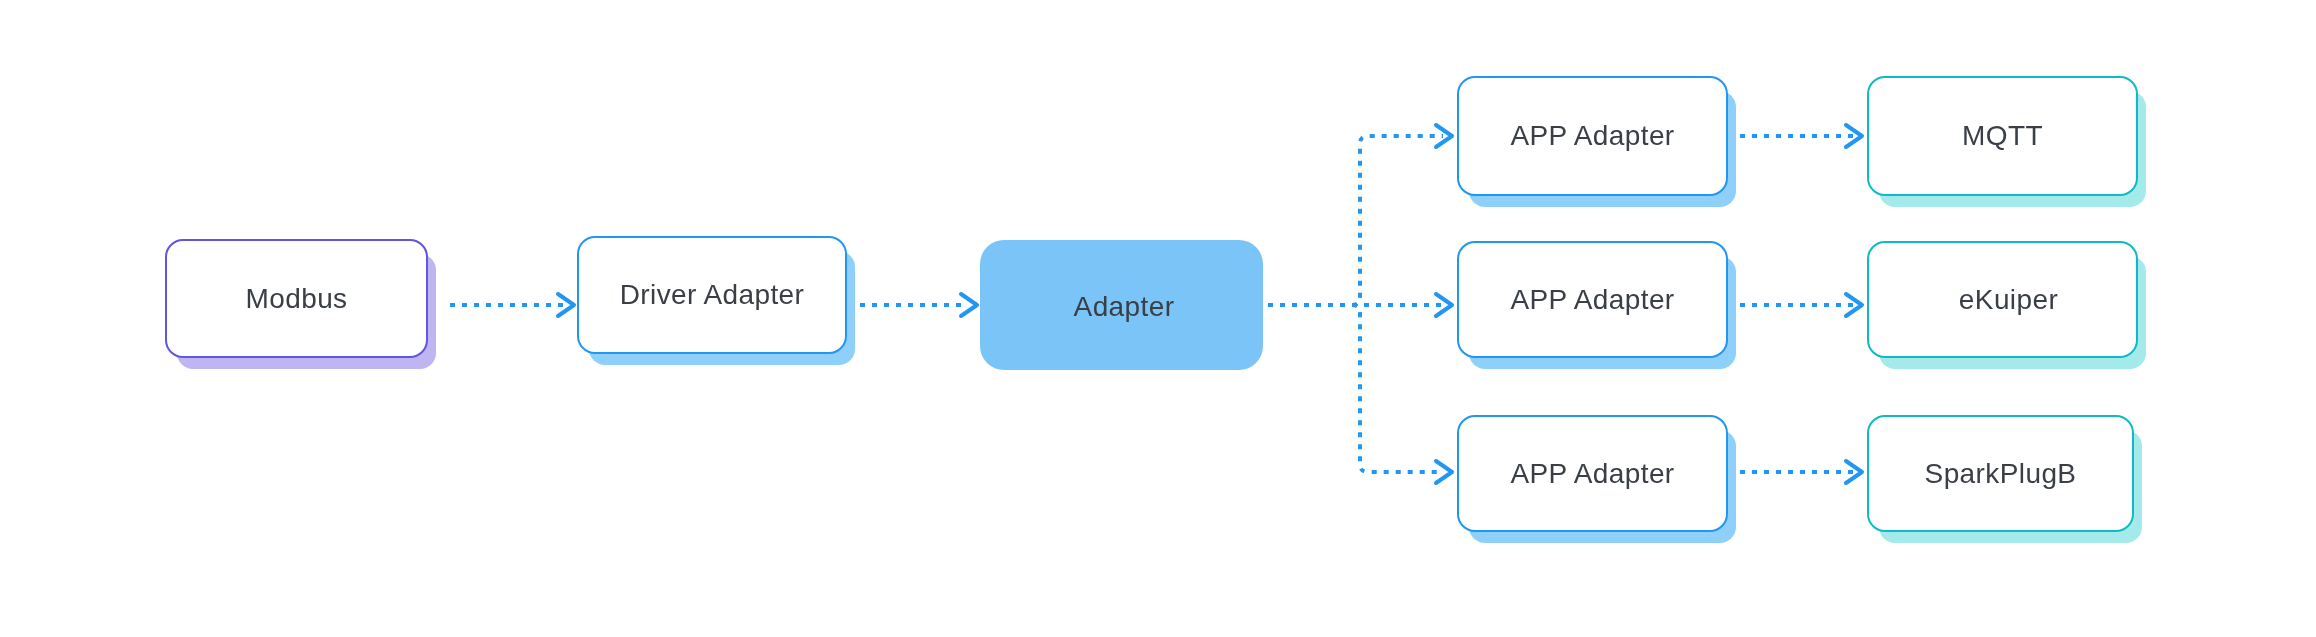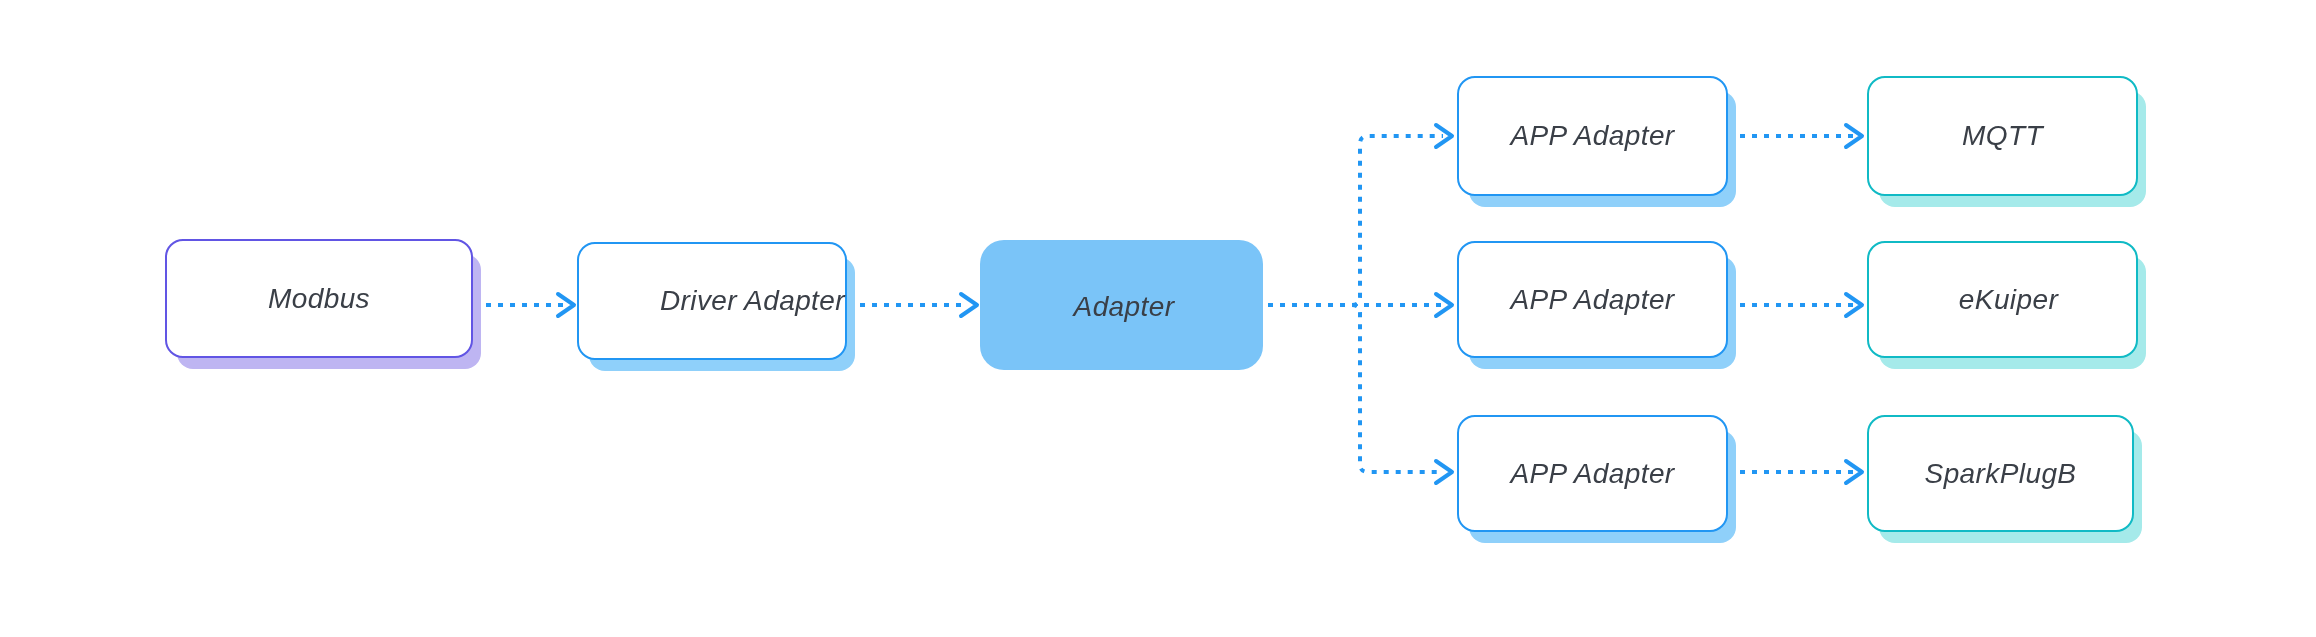--- a/index.html
+++ b/index.html
@@ -31,21 +31,20 @@
     display: flex;
     align-items: center;
     justify-content: center;
     background: #ffffff;
     border: 2px solid transparent;
     border-radius: 18px;
     font-size: 28px;
     letter-spacing: 0.4px;
     color: var(--text, #3a3f47);
     white-space: nowrap;
-    font-style: italic;
   }
   .node--purple {
     border-color: var(--purple-border, #6155e4);
     box-shadow: 10px 13px 0 -2px var(--purple-shadow, #beb5f2);
   }
   .node--blue {
     border-color: var(--blue-border, #2196f3);
     box-shadow: 10px 13px 0 -2px var(--blue-shadow, #8fd0fa);
   }
   .node--teal {
@@ -101,25 +100,25 @@
     <g>
       <path class="edge-line" d="M 1740 305 H 1853"></path>
       <path class="edge-head" d="M 1846 294 L 1862 305 L 1846 316"></path>
     </g>
     <g>
       <path class="edge-line" d="M 1740 472 H 1853"></path>
       <path class="edge-head" d="M 1846 461 L 1862 472 L 1846 483"></path>
     </g>
   </svg>
 
-  <div class="node node--purple" style="left:165px; top:239px; width:308px; height:119px;">
+  <div class="node node--purple" style="left:165px; top:239px; width:263px; height:119px;">
     <span class="node-label">Modbus</span>
   </div>
 
-  <div class="node node--blue" style="left:577px; top:242px; width:270px; height:118px;justify-content:flex-end;">
+  <div class="node node--blue" style="left:577px; top:236px; width:270px; height:118px;">
     <span class="node-label">Driver Adapter</span>
   </div>
 
   <div class="node node--manager" style="left:993px; top:252px; width:262px; height:110px;">
     <span class="node-label">Adapter</span>
   </div>
 
   <div class="node node--blue" style="left:1457px; top:76px; width:271px; height:120px;">
     <span class="node-label">APP Adapter</span>
   </div>

